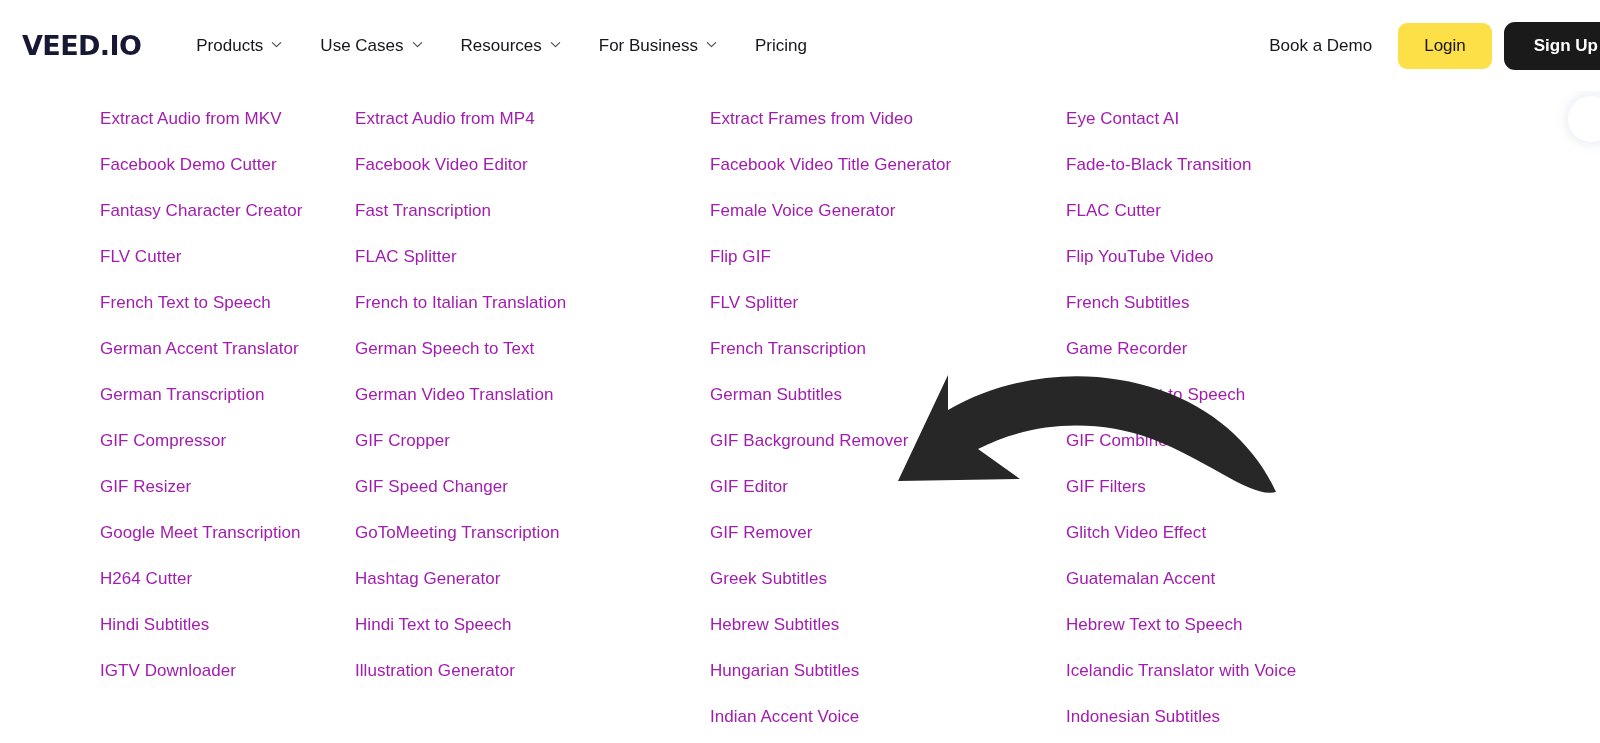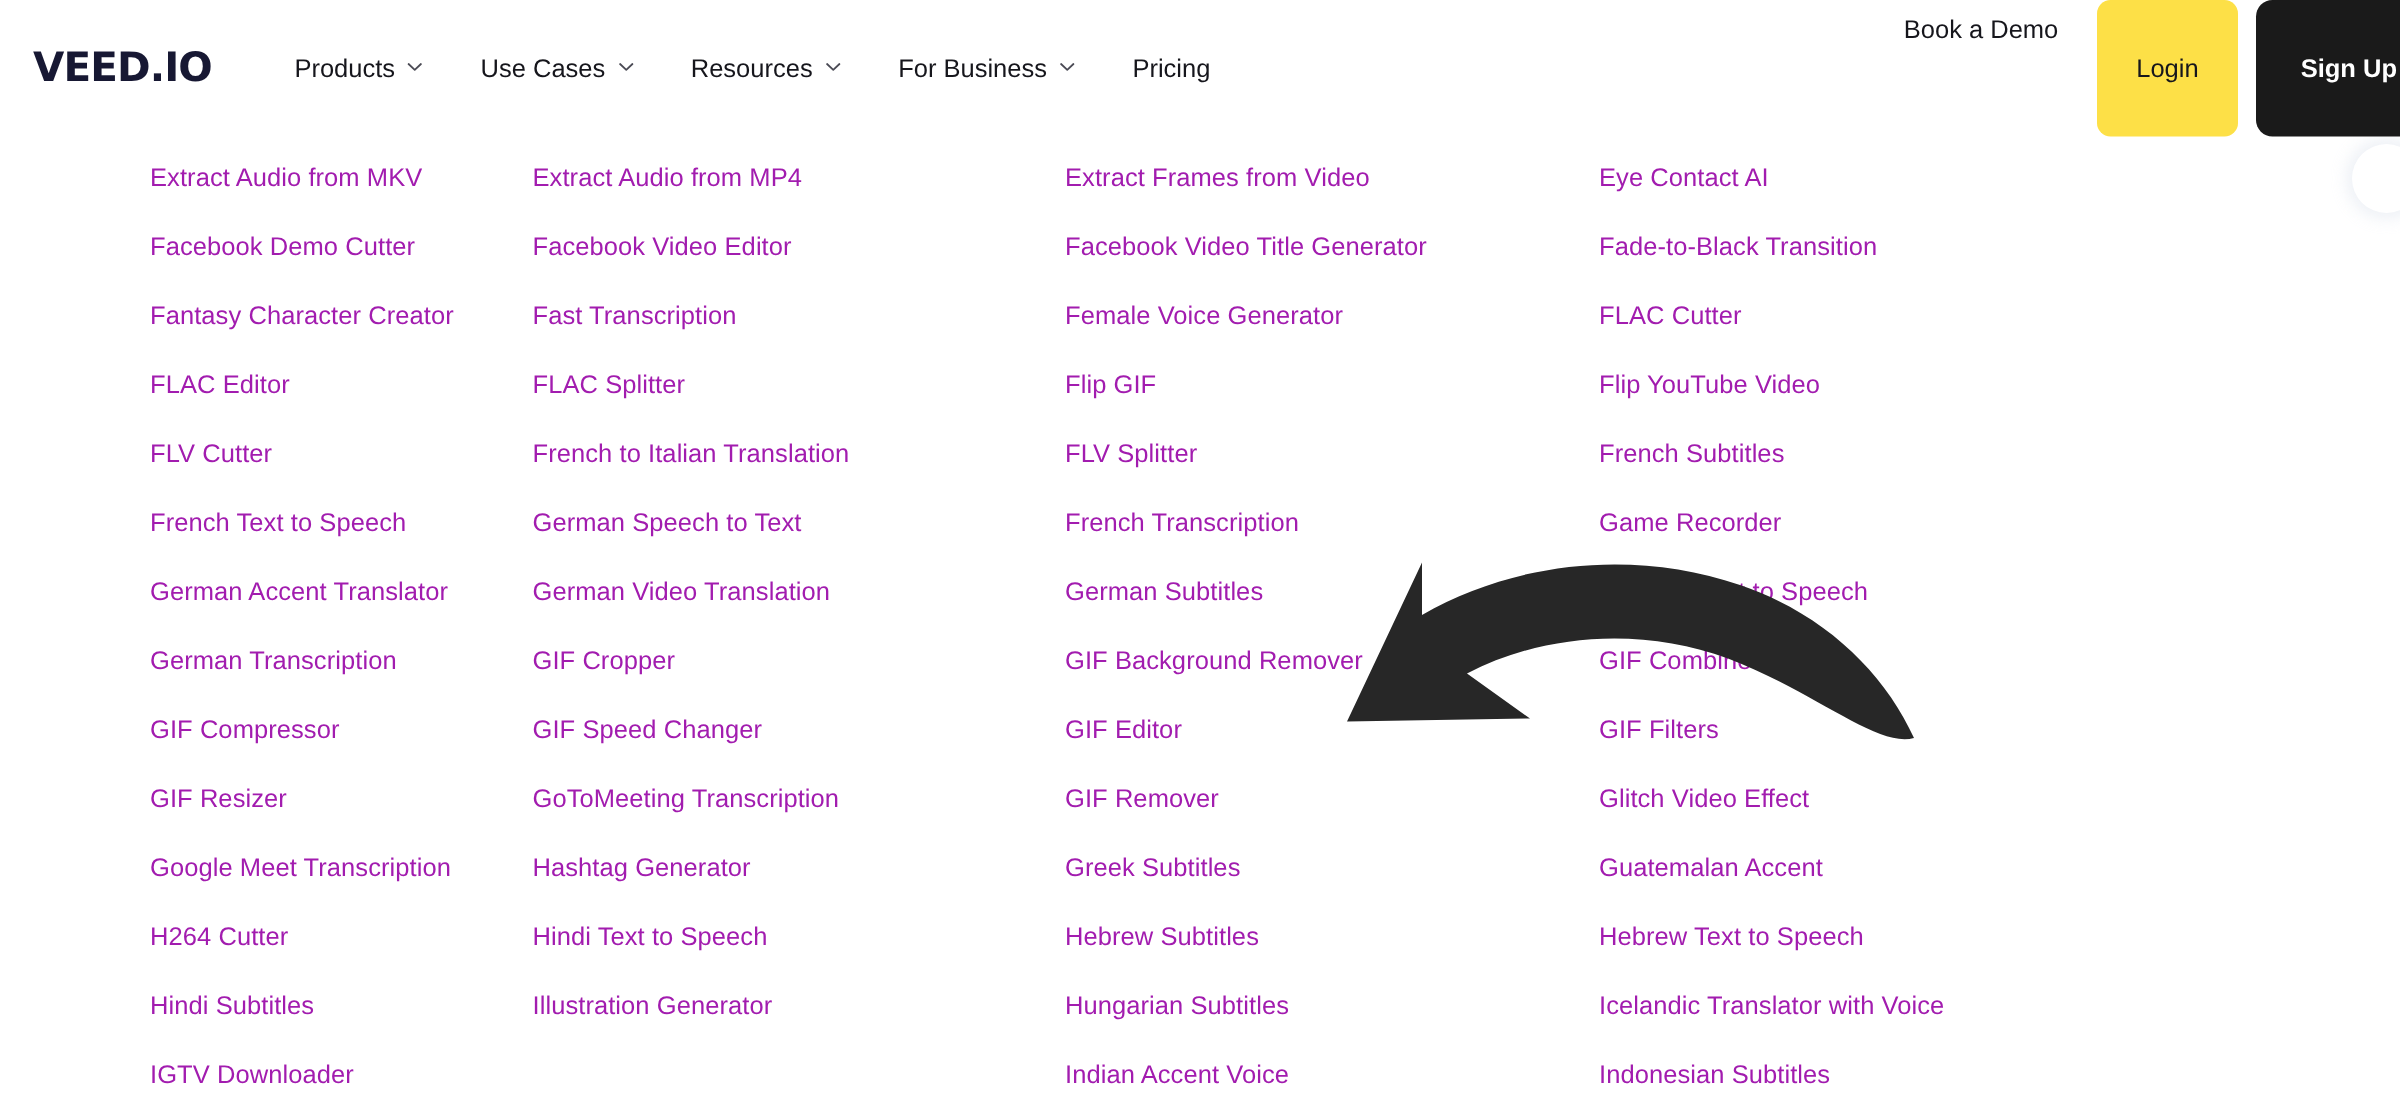--- a/index.html
+++ b/index.html
@@ -103,20 +103,21 @@
     position: relative;
     top: -1px;
   }
   .chev svg { display: block; }
 
   .header-right {
     position: absolute;
     right: 0; top: 0;
     height: 91px;
     display: flex;
+    align-items: center;
     gap: 0px;
   }
   .book-demo {
     font-size: 17px;
     color: #16161c;
     cursor: pointer;
     padding: 10px 14px;
     white-space: nowrap;
     border-radius: 8px;
   }
@@ -279,21 +280,20 @@
 
   </header>
 
   <div class="edge-bubble"></div>
 
   <main class="grid">
     <div class="col col-1">
         <a class="tool-link">Extract Audio from MKV</a>
         <a class="tool-link">Facebook Demo Cutter</a>
         <a class="tool-link">Fantasy Character Creator</a>
-        <a class="tool-link">FLAC Editor</a>
         <a class="tool-link">FLV Cutter</a>
         <a class="tool-link">French Text to Speech</a>
         <a class="tool-link">German Accent Translator</a>
         <a class="tool-link">German Transcription</a>
         <a class="tool-link">GIF Compressor</a>
         <a class="tool-link">GIF Resizer</a>
         <a class="tool-link">Google Meet Transcription</a>
         <a class="tool-link">H264 Cutter</a>
         <a class="tool-link">Hindi Subtitles</a>
         <a class="tool-link">IGTV Downloader</a>

